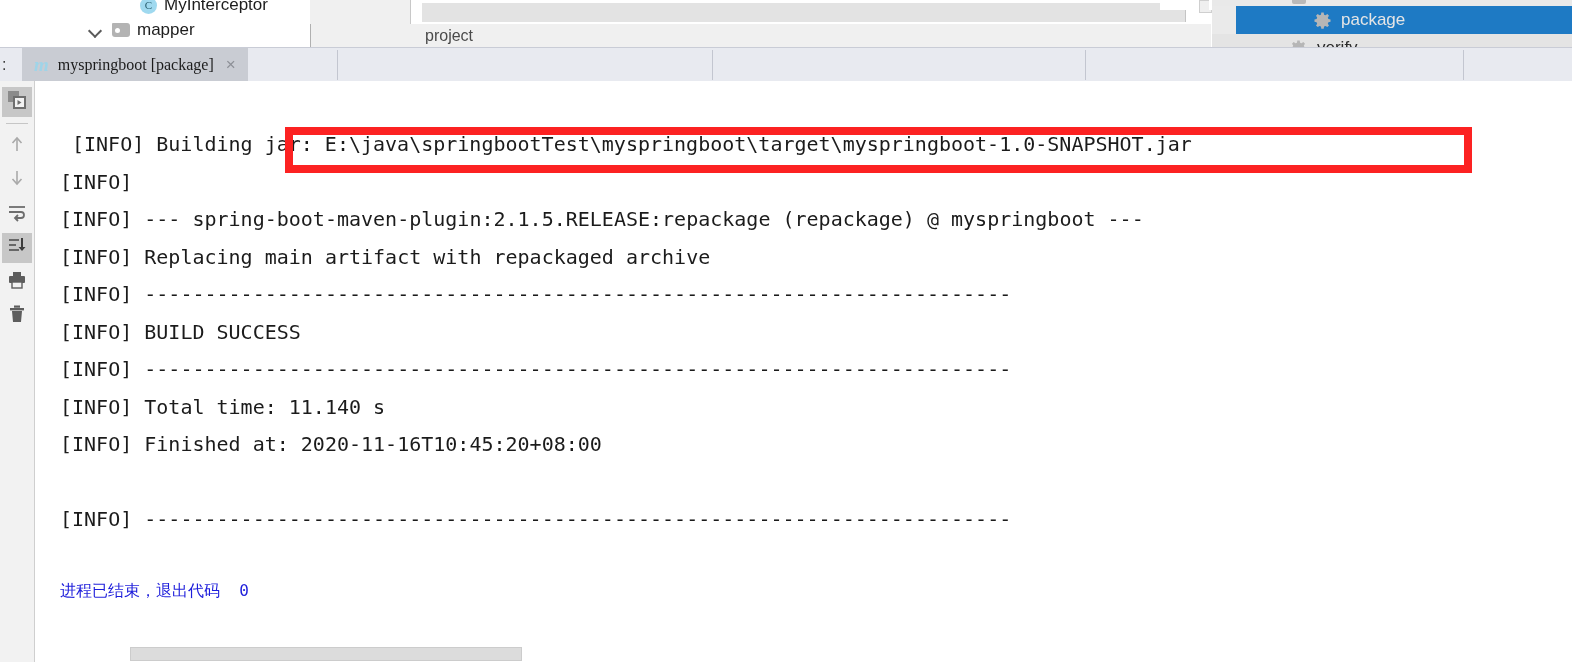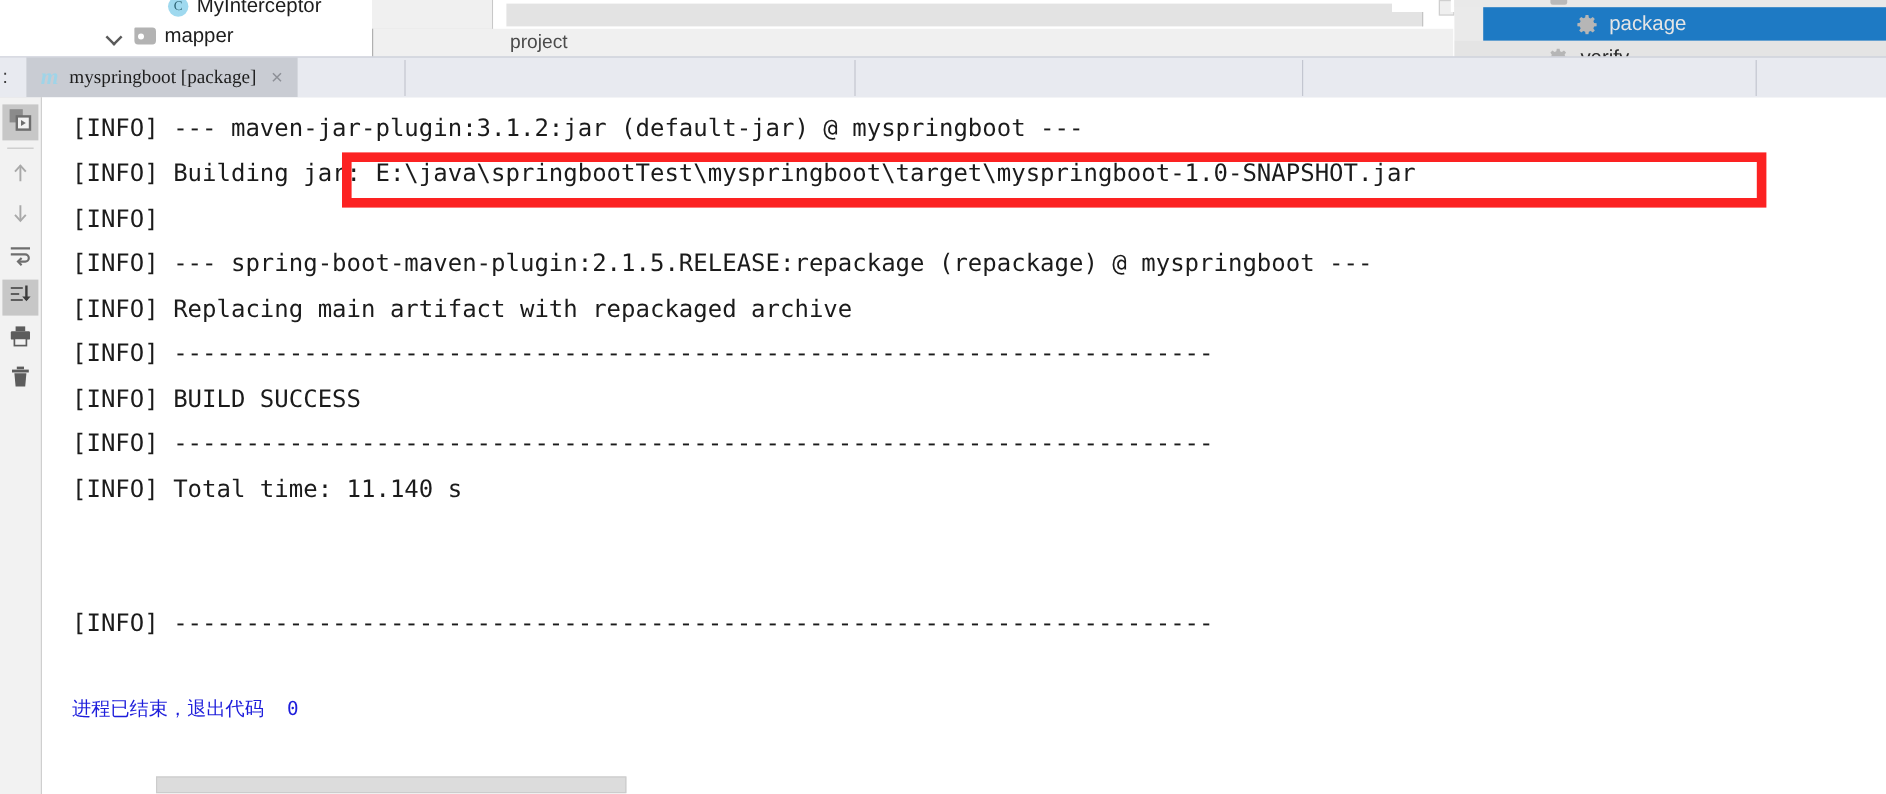--- a/index.html
+++ b/index.html
@@ -470,29 +470,29 @@
       <svg width="20" height="20" viewBox="0 0 20 20">
         <rect x="7" y="1.5" width="6" height="2.2" fill="#5d5d5d"></rect>
         <rect x="3" y="4" width="14" height="2.4" fill="#5d5d5d"></rect>
         <path d="M5 7 H15 L14 18 H6 Z" fill="#5d5d5d"></path>
       </svg>
     </span>
   </div>
 </div>
 
 <div class="console">
-  <div class="console-line" style="top:14px;">[INFO] --- maven-jar-plugin:3.1.2:jar (default-jar) @ myspringboot ---</div>
-  <div class="console-line" style="top:52px;">[INFO] Building jar: E:\java\springbootTest\myspringboot\target\myspringboot-1.0-SNAPSHOT.jar</div>
+  <div class="console-line" style="top:52px;margin-left:12px;">[INFO] Building jar: E:\java\springbootTest\myspringboot\target\myspringboot-1.0-SNAPSHOT.jar</div>
   <div class="console-line" style="top:90px;">[INFO]</div>
   <div class="console-line" style="top:127px;">[INFO] --- spring-boot-maven-plugin:2.1.5.RELEASE:repackage (repackage) @ myspringboot ---</div>
   <div class="console-line" style="top:165px;">[INFO] Replacing main artifact with repackaged archive</div>
   <div class="console-line" style="top:202px;">[INFO] ------------------------------------------------------------------------</div>
   <div class="console-line" style="top:240px;">[INFO] BUILD SUCCESS</div>
   <div class="console-line" style="top:277px;">[INFO] ------------------------------------------------------------------------</div>
   <div class="console-line" style="top:315px;text-align:right;">[INFO] Total time: 11.140 s</div>
+  <div class="console-line" style="top:352px;">[INFO] Finished at: 2020-11-16T10:45:20+08:00</div>
   <div class="console-line" style="top:427px;">[INFO] ------------------------------------------------------------------------</div>
 
   <div class="console-exit" style="top:499px;">进程已结束，退出代码  0</div>
 
   <div class="hscroll-track">
     <div class="hscroll-thumb"></div>
   </div>
 </div>
 
 <div class="red-box"></div>

